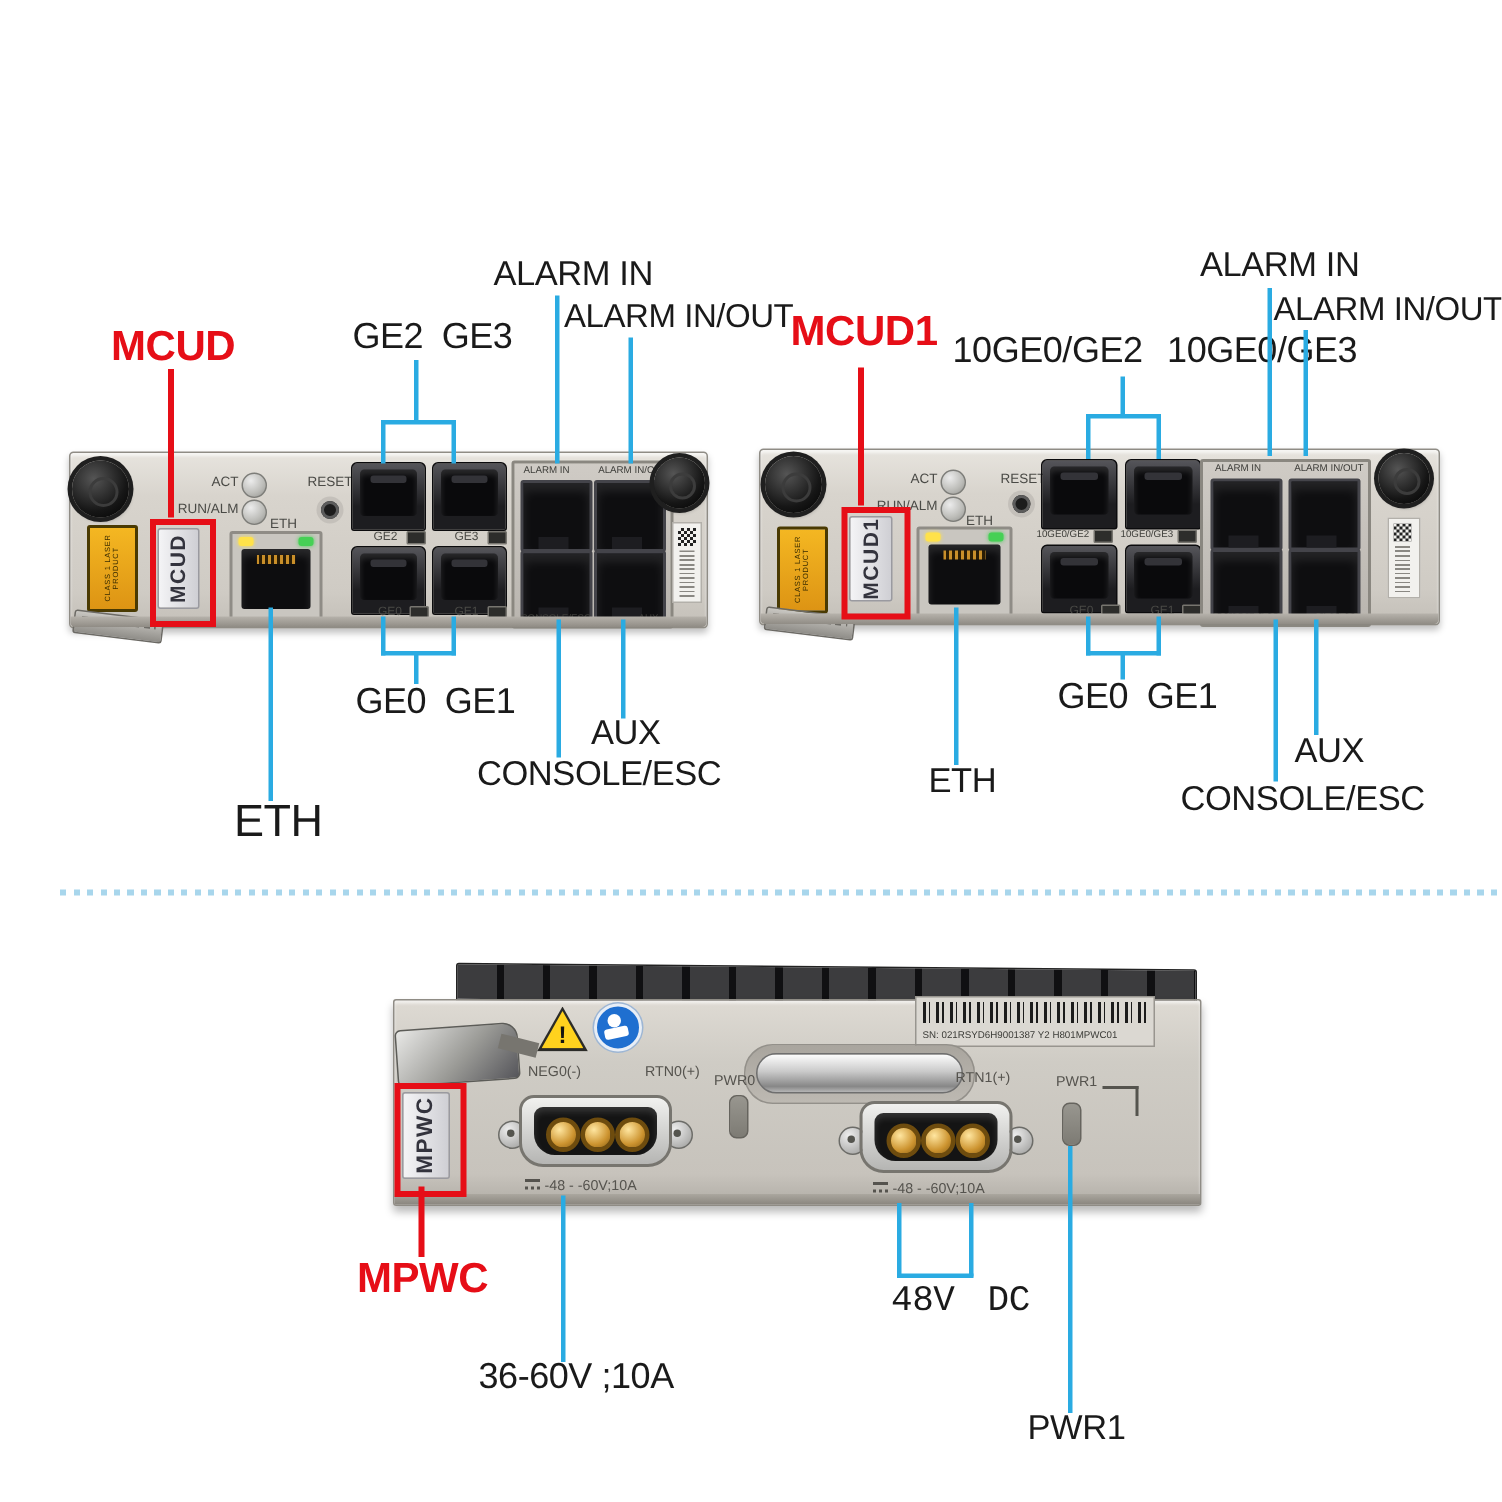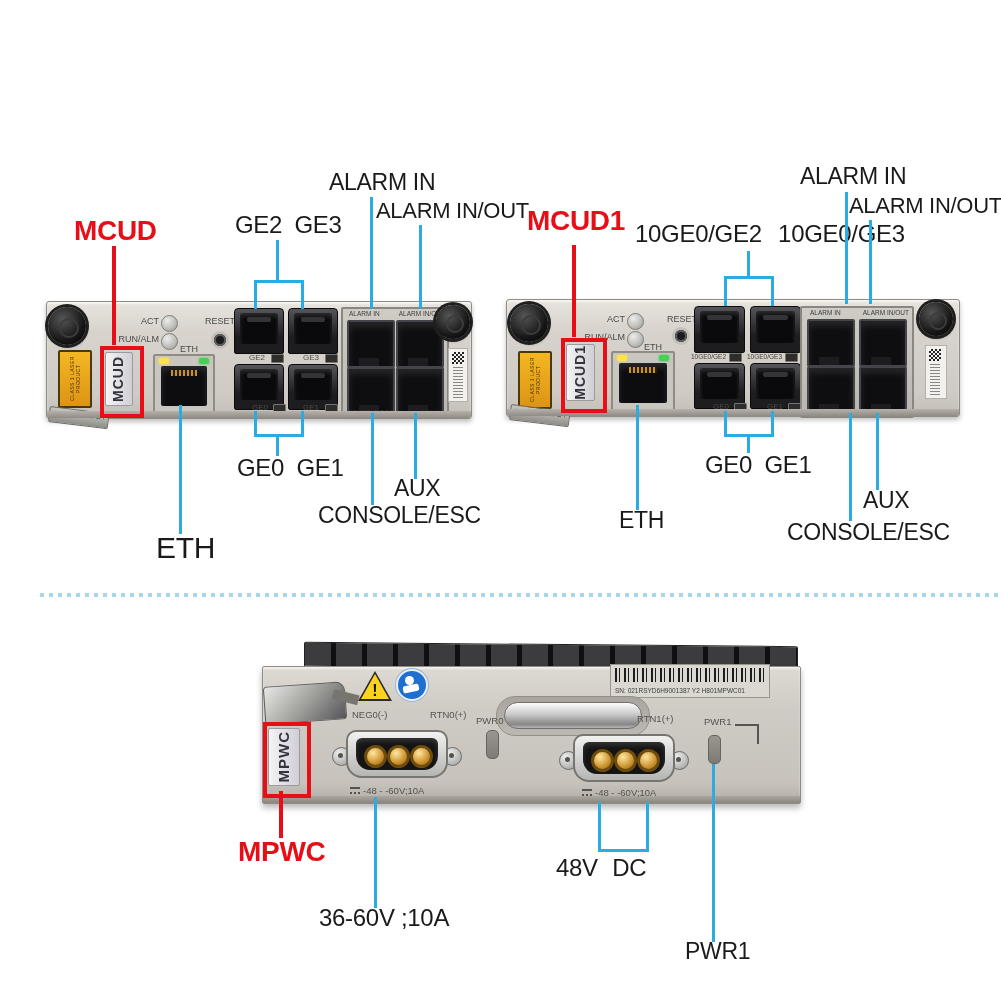--- a/index.html
+++ b/index.html
@@ -319,16 +319,16 @@
 
   <div class="ln redln" style="left:279px;top:791px;height:47px;"></div>
   <div class="ln v" style="left:374px;top:797px;height:111px;"></div>
   <div class="ln v" style="left:598px;top:802px;height:49px;"></div>
   <div class="ln v" style="left:646px;top:802px;height:49px;"></div>
   <div class="ln h" style="left:598px;top:849px;width:51px;"></div>
   <div class="ln v" style="left:712px;top:764px;height:178px;"></div>
 
   <div class="t red s28" style="left:238px;top:837px;">MPWC</div>
   <div class="t s24" style="left:319px;top:905px;">36-60V ;10A</div>
-  <div class="t s24 ws8" style="left:556px;top:855px;">48V DC</div>
+  <div class="t s24 ws8" style="left:594px;top:855px;font-family:Liberation Mono, monospace;">48V DC</div>
   <div class="t s23" style="left:685px;top:939px;">PWR1</div>
 
 </div>
 
 </body></html>

